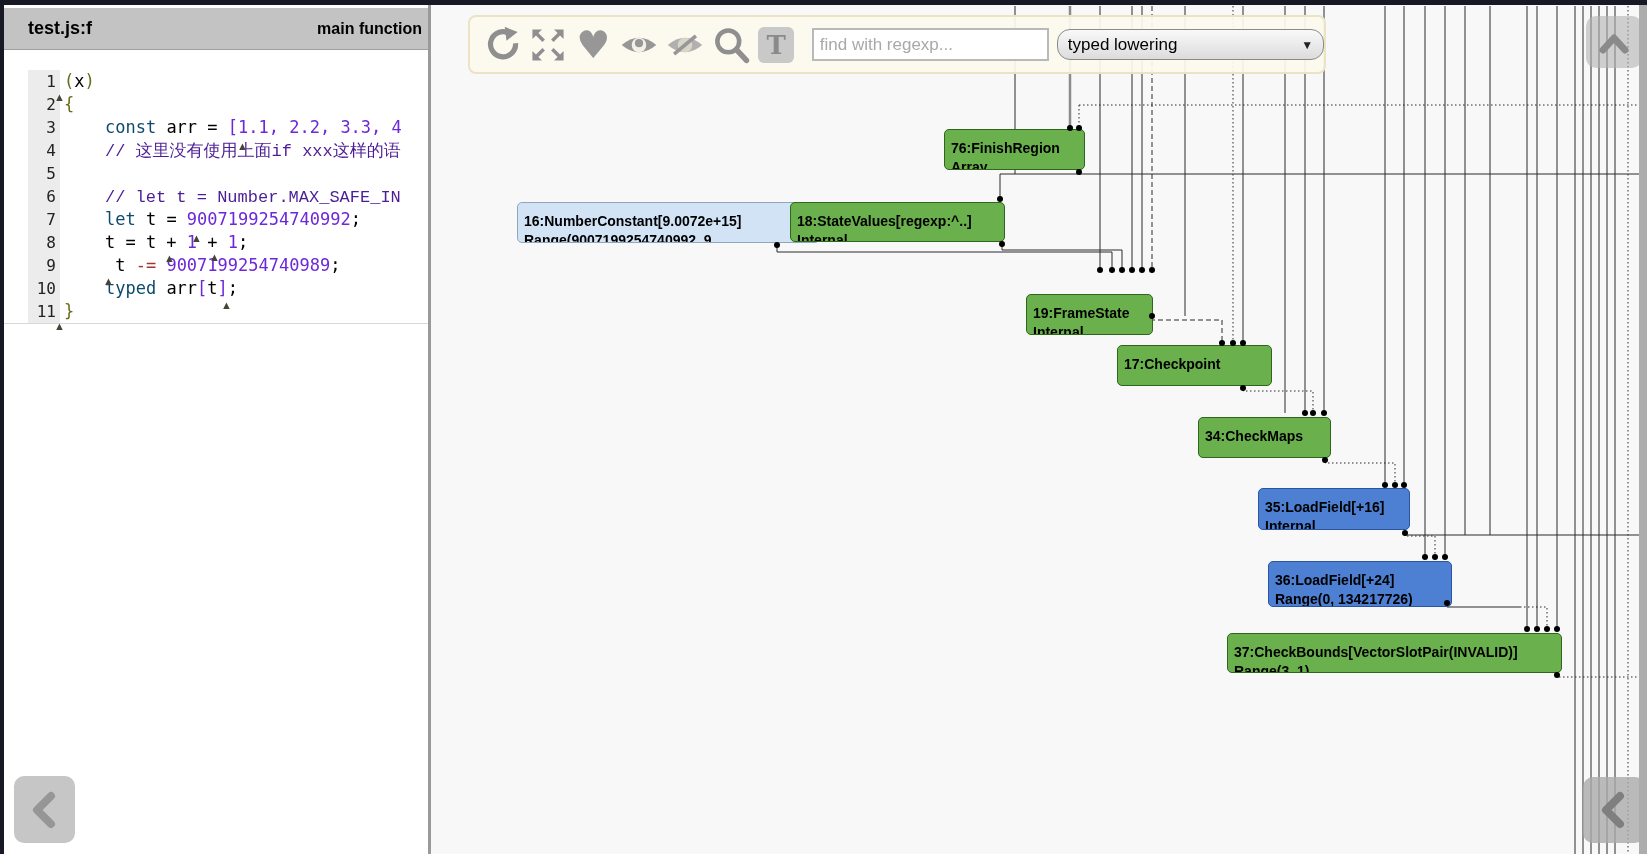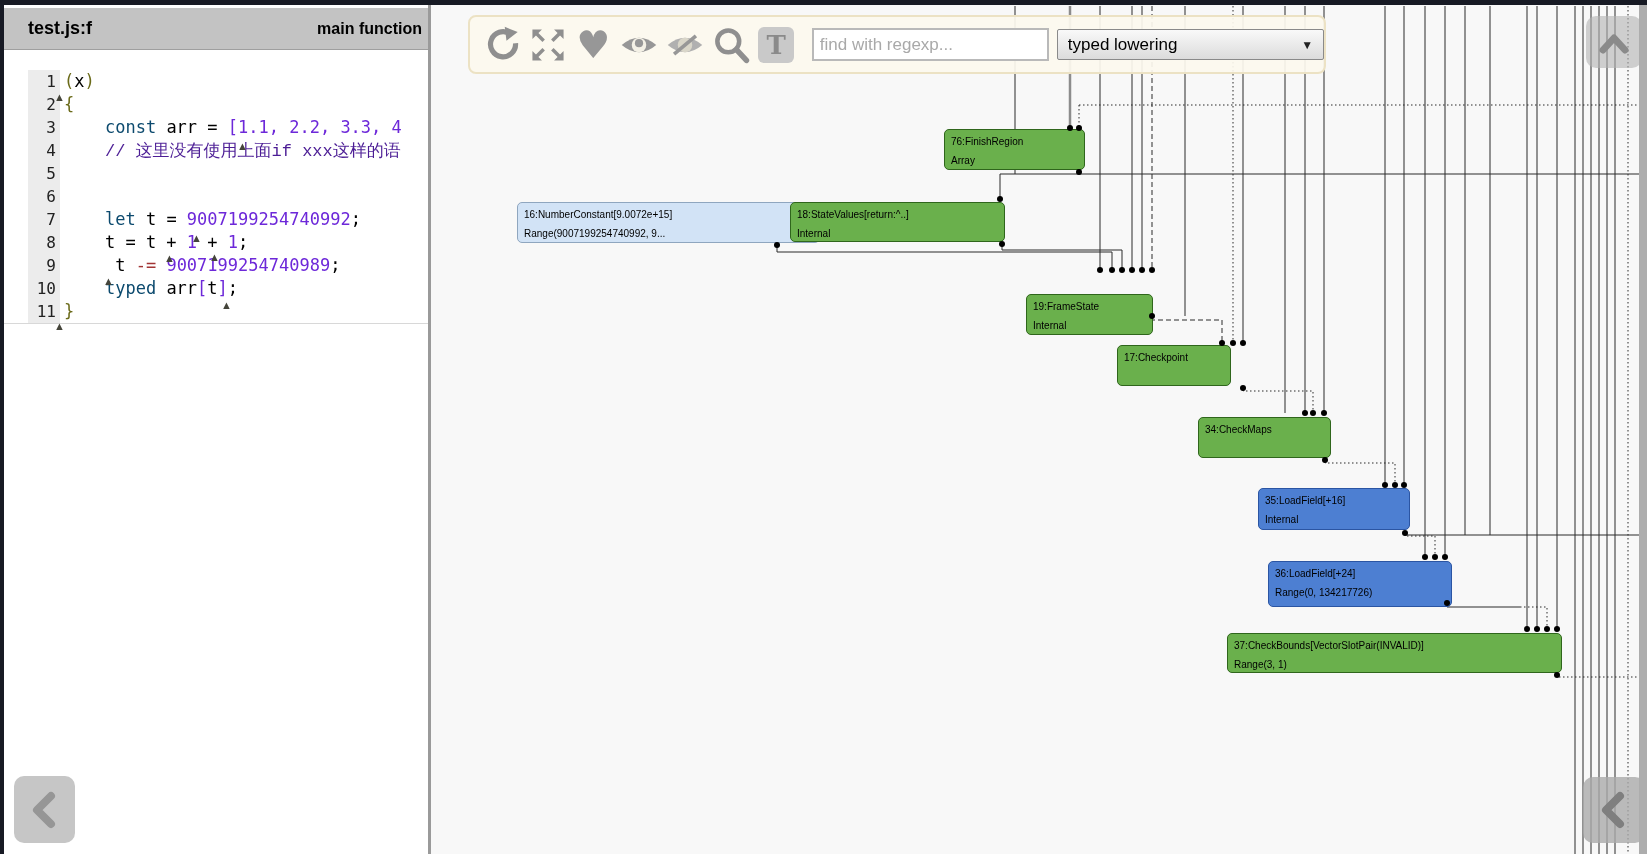--- a/index.html
+++ b/index.html
@@ -39,38 +39,38 @@
   #edges-svg{z-index:5;}
   #dots-svg{z-index:12;}
   .edge-solid{fill:none;stroke:#2b2b2b;stroke-width:1;}
   .edge-thick{fill:none;stroke:#8c8c8c;stroke-width:2.5;}
   .edge-dashed{fill:none;stroke:#2b2b2b;stroke-width:1;stroke-dasharray:5 3;}
   .edge-dotted{fill:none;stroke:#2b2b2b;stroke-width:1;stroke-dasharray:1.5 2.5;}
   .edge-dot{fill:#000;}
 
   
   .gnode{position:absolute;z-index:10;border-radius:5px;box-sizing:border-box;
-         padding:2px 6px;font-size:10px;line-height:19px;color:#000;white-space:nowrap;overflow:hidden;}
+         padding:9px 6px;font-size:14px;line-height:19px;color:#000;white-space:nowrap;overflow:hidden;font-weight:bold;}
   .gnode-green{background:#6ab04c;border:1.6px solid #2f661c;}
   .gnode-blue{background:#4d7fd2;border:1.6px solid #2b55a3;}
   .gnode-constant{background:#d2e3f6;border:1.6px solid #8fa6bf;}
 
   
   .graph-toolbar{position:absolute;left:468px;top:15px;width:858px;height:59px;z-index:20;
                  background:rgba(252,249,238,0.93);border:2px solid #ece2c4;border-radius:8px;
                  box-sizing:border-box;display:flex;align-items:center;}
   .tb-icon{width:40px;height:40px;margin-left:6px;display:flex;align-items:center;justify-content:center;cursor:pointer;}
   .tb-icon:first-child{margin-left:14px;}
   .tb-heart{font-size:38px;color:#979797;line-height:38px;font-family:"DejaVu Sans",sans-serif;}
   .tb-types{width:36px;height:36px;background:#c9c9c9;border-radius:6px;display:flex;align-items:center;
             justify-content:center;font-family:"DejaVu Serif",serif;font-weight:bold;font-size:26px;color:#8a8a8a;}
   .tb-search{margin-left:16px;width:222px;height:29px;border:2px solid #b9b9b9;background:#fff;
              font-size:17px;font-family:"Liberation Sans",sans-serif;color:#333;padding:0 6px;outline:none;}
   .tb-search::placeholder{color:#a9a9a9;}
-  .tb-select{margin-left:8px;width:274px;height:31px;border:1px solid #8a8a8a;border-radius:2px;
+  .tb-select{margin-left:8px;width:274px;height:31px;border:1px solid #8a8a8a;border-radius:13px;
              background:linear-gradient(#f9f9f9,#dcdcdc);display:flex;align-items:center;
              justify-content:space-between;padding:0 10px;box-sizing:border-box;cursor:pointer;}
   .tb-select-label{font-size:17px;color:#000;}
   .tb-select-arrow{font-size:12px;color:#222;}
 
   
   .nav-btn{position:absolute;z-index:30;border-radius:10px;display:flex;align-items:center;justify-content:center;cursor:pointer;}
   #btn-left-pane{left:14px;top:776px;width:61px;height:67px;background:#c6c6c6;}
   #btn-right-pane{left:1583px;top:777px;width:62px;height:66px;background:rgba(170,170,170,0.8);}
   #btn-up{left:1586px;top:16px;width:56px;height:52px;background:rgba(178,178,178,0.6);}
@@ -84,21 +84,21 @@
     <div class="source-header">
       <span class="source-title">test.js:f</span>
       <span class="source-subtitle">main function</span>
     </div>
     <div class="source-body">
         <div class="code-row"><span class="gutter-cell">1</span><span class="code-text"><span class="tok-brace">(</span><span class="tok-plain">x</span><span class="tok-brace">)</span></span></div>
         <div class="code-row"><span class="gutter-cell">2</span><span class="code-text"><span class="tok-brace">{</span></span></div>
         <div class="code-row"><span class="gutter-cell">3</span><span class="code-text"><span class="tok-plain">    </span><span class="tok-kw">const </span><span class="tok-plain">arr = </span><span class="tok-num">[1.1, 2.2, 3.3, 4</span></span></div>
         <div class="code-row"><span class="gutter-cell">4</span><span class="code-text"><span class="tok-plain">    </span><span class="tok-com">// 这里没有使用上面if xxx这样的语</span></span></div>
         <div class="code-row"><span class="gutter-cell">5</span><span class="code-text"></span></div>
-        <div class="code-row"><span class="gutter-cell">6</span><span class="code-text"><span class="tok-plain">    </span></span></div>
+        <div class="code-row"><span class="gutter-cell">6</span><span class="code-text"><span class="tok-plain">    </span><span class="tok-com">// let t = Number.MAX_SAFE_IN</span></span></div>
         <div class="code-row"><span class="gutter-cell">7</span><span class="code-text"><span class="tok-plain">    </span><span class="tok-kw">let </span><span class="tok-plain">t = </span><span class="tok-num">9007199254740992</span><span class="tok-plain">;</span></span></div>
         <div class="code-row"><span class="gutter-cell">8</span><span class="code-text"><span class="tok-plain">    </span><span class="tok-plain">t = t + </span><span class="tok-num">1</span><span class="tok-plain"> + </span><span class="tok-num">1</span><span class="tok-plain">;</span></span></div>
         <div class="code-row"><span class="gutter-cell">9</span><span class="code-text"><span class="tok-plain">     </span><span class="tok-plain">t </span><span class="tok-op">-= </span><span class="tok-num">9007199254740989</span><span class="tok-plain">;</span></span></div>
         <div class="code-row"><span class="gutter-cell">10</span><span class="code-text"><span class="tok-plain">    </span><span class="tok-kw">typed </span><span class="tok-plain">arr</span><span class="tok-num">[</span><span class="tok-plain">t</span><span class="tok-num">]</span><span class="tok-plain">;</span></span></div>
         <div class="code-row"><span class="gutter-cell">11</span><span class="code-text"><span class="tok-brace">}</span></span></div>
       </div>
     <div>
         <span class="src-marker" style="left: 50px; top: 87px;">▲</span>
         <span class="src-marker" style="left: 233px; top: 136px;">▲</span>
         <span class="src-marker" style="left: 187px; top: 228px;">▲</span>
@@ -161,28 +161,28 @@
   <div id="nodes-layer">
       <div class="gnode gnode-green" style="left: 944px; top: 129px; width: 141px; height: 41px;">
         <div>76:FinishRegion</div>
         <div>Array</div>
       </div>
       <div class="gnode gnode-constant" style="left: 517px; top: 202px; width: 303px; height: 41px;">
         <div>16:NumberConstant[9.0072e+15]</div>
         <div>Range(9007199254740992, 9...</div>
       </div>
       <div class="gnode gnode-green" style="left: 790px; top: 202px; width: 215px; height: 40px;">
-        <div>18:StateValues[return:^..]</div>
+        <div>18:StateValues[regexp:^..]</div>
         <div>Internal</div>
       </div>
       <div class="gnode gnode-green" style="left: 1026px; top: 272px; width: 127px; height: 41px; margin-top: 22px;">
         <div>19:FrameState</div>
         <div>Internal</div>
       </div>
-      <div class="gnode gnode-green" style="left: 1117px; top: 345px; width: 114px; height: 41px;">
+      <div class="gnode gnode-green" style="left: 1117px; top: 345px; width: 155px; height: 41px;">
         <div>17:Checkpoint</div>
         <div></div>
       </div>
       <div class="gnode gnode-green" style="left: 1198px; top: 417px; width: 133px; height: 41px;">
         <div>34:CheckMaps</div>
         <div></div>
       </div>
       <div class="gnode gnode-blue" style="left: 1258px; top: 488px; width: 152px; height: 42px;">
         <div>35:LoadField[+16]</div>
         <div>Internal</div>

